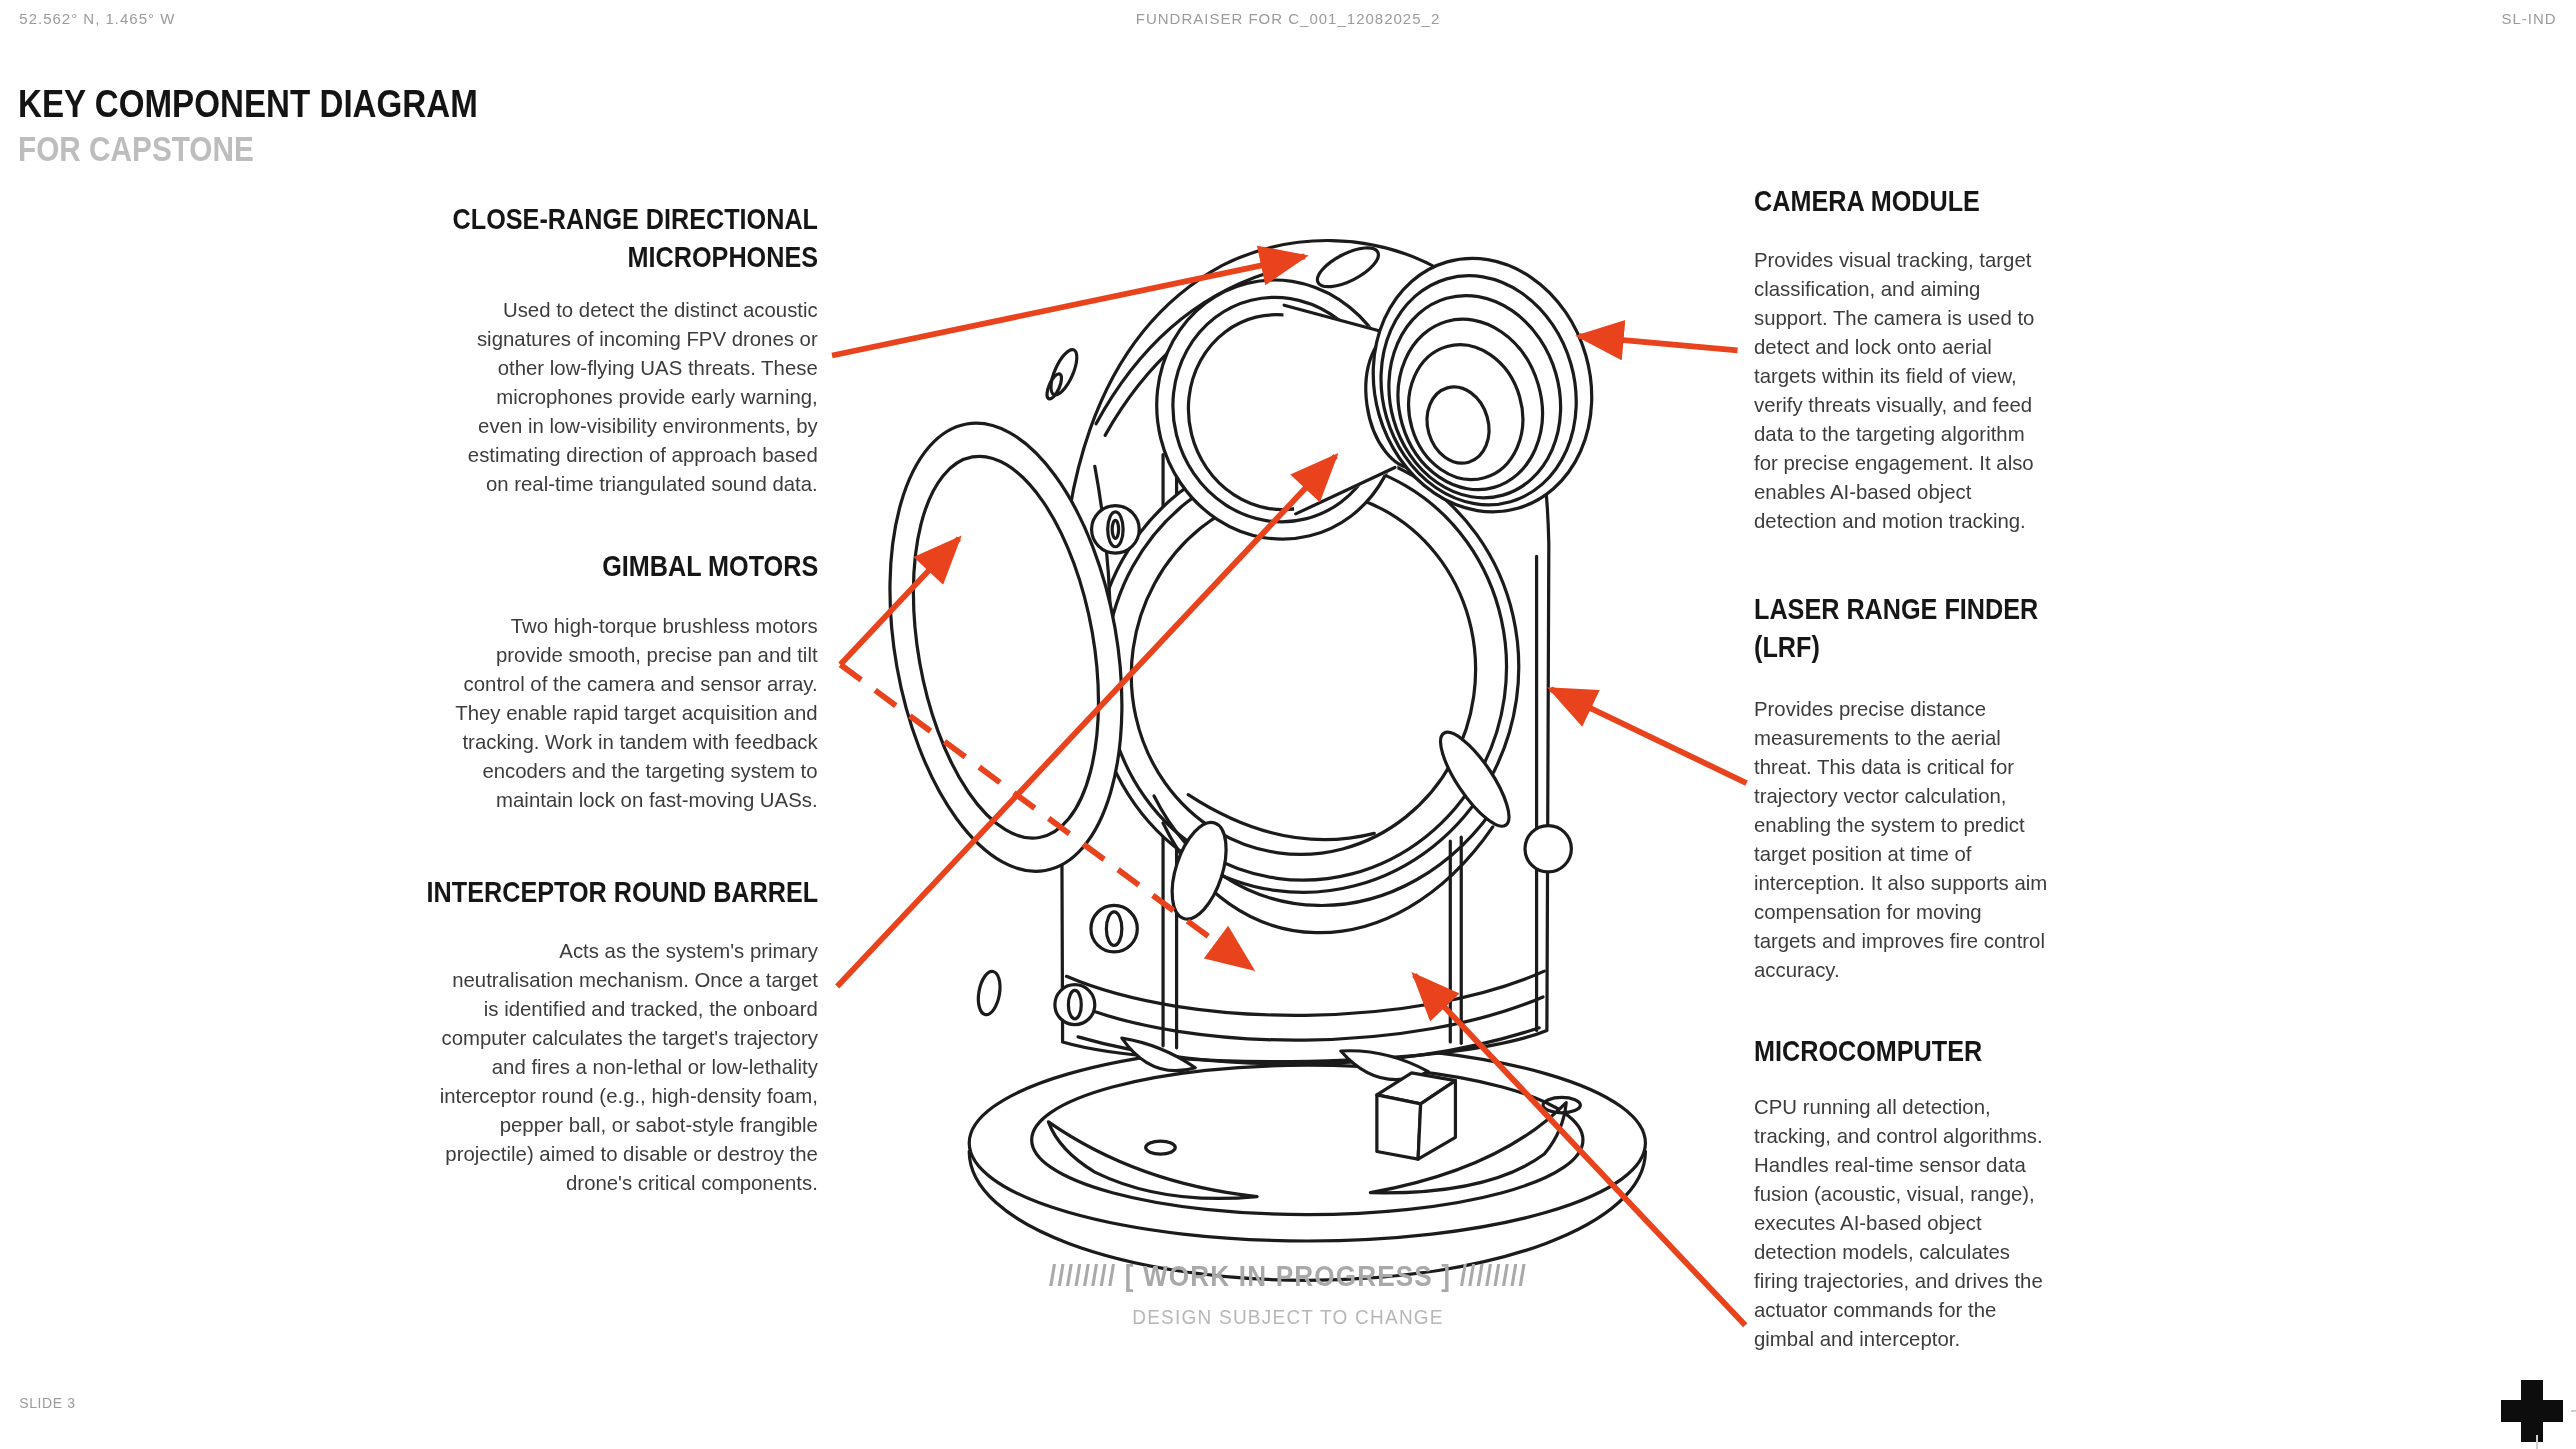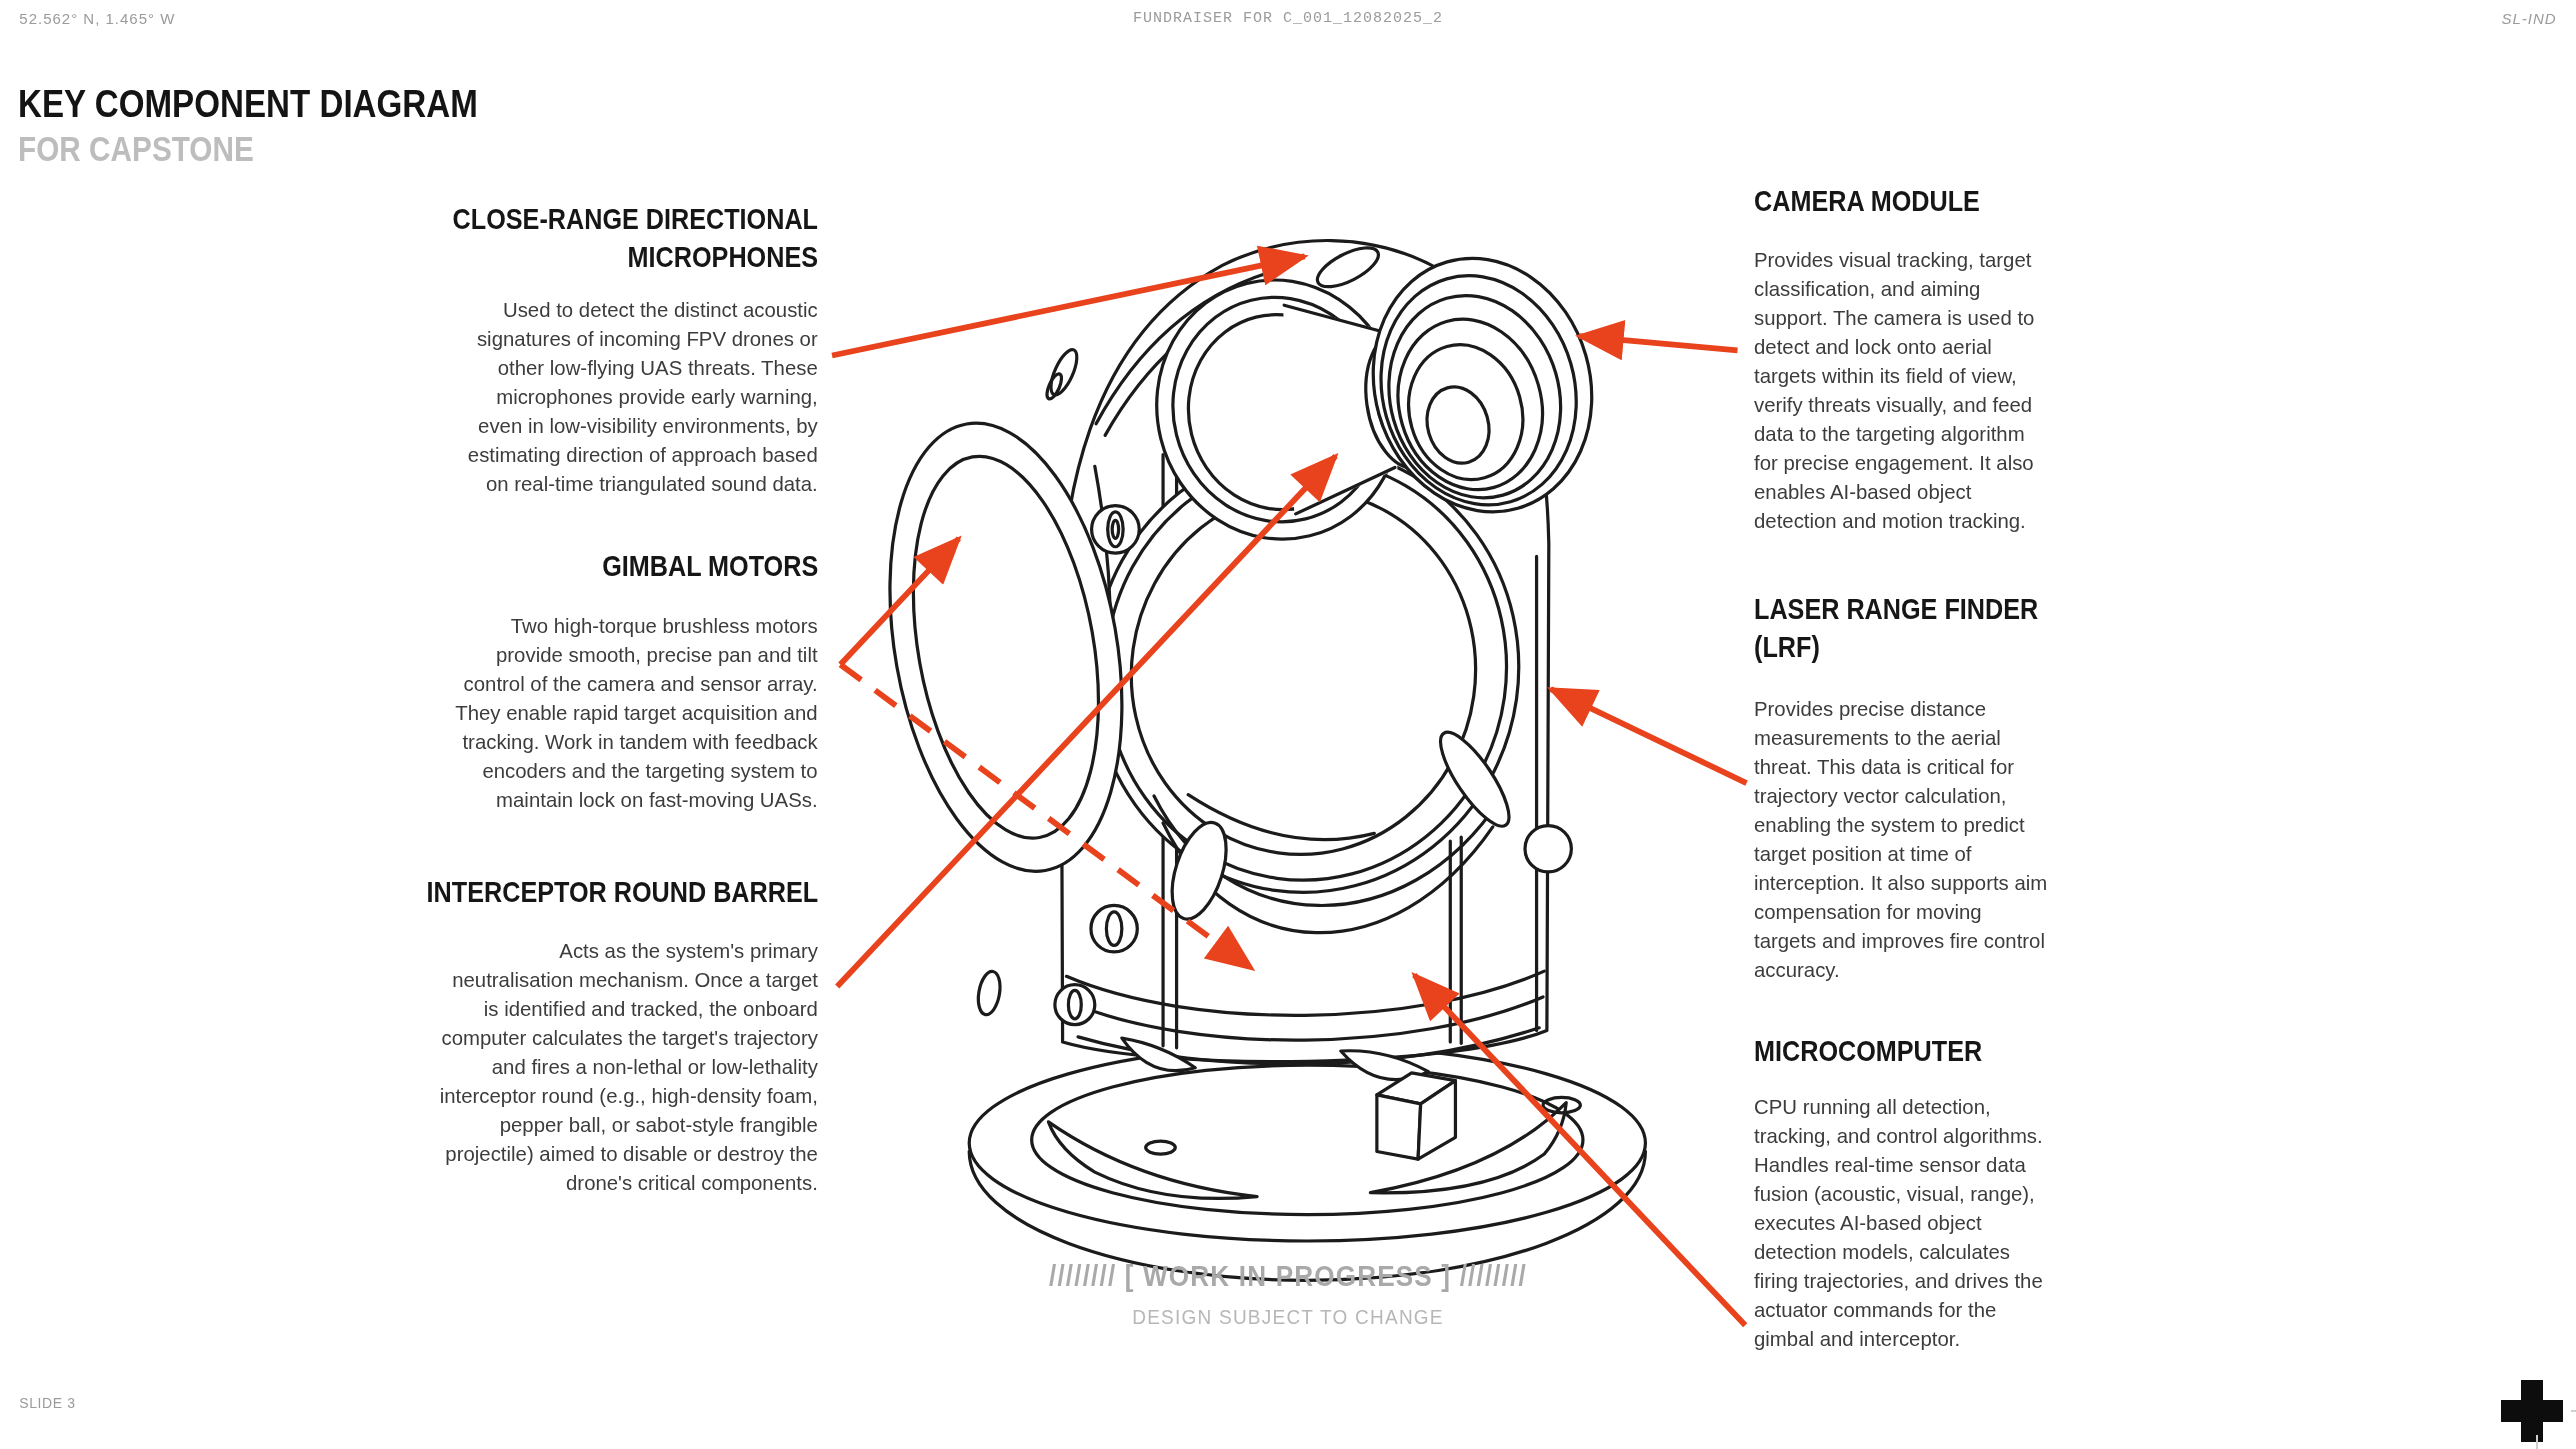--- a/index.html
+++ b/index.html
@@ -30,22 +30,22 @@
   .plus-h{position:absolute;left:0;top:20px;width:62px;height:22px;background:#0d0d0d;}
   .tick-h{position:absolute;left:2571px;top:1410px;width:32px;height:1.9px;background:#cfcfcf;}
   .tick-v{position:absolute;left:2536px;top:1435px;width:1.9px;height:19.3px;background:#cfcfcf;}
 </style>
 </head>
 <body>
 
 <div class="page">
 
   <div class="abs hdr" style="left:19.3px;top:10.3px;">52.562° N, 1.465° W</div>
-  <div class="abs hdr" style="left:1288px;top:10.3px;transform:translateX(-50%);font-family:Liberation Mono, monospace;">FUNDRAISER FOR C_001_12082025_2</div>
-  <div class="abs hdr" style="right:19.3px;top:10.3px;font-style:italic;">SL-IND</div>
+  <div class="abs hdr" style="left:1288px;top:10.3px;transform:translateX(-50%);">FUNDRAISER FOR C_001_12082025_2</div>
+  <div class="abs hdr" style="right:19.3px;top:10.3px;">SL-IND</div>
 
   <div class="abs title-main" style="left:18px;top:82px;">KEY COMPONENT DIAGRAM</div>
   <div class="abs title-sub" style="left:18px;top:129px;">FOR CAPSTONE</div>
 
   <div class="abs h-left" style="right:1758px;top:200px;">CLOSE-RANGE DIRECTIONAL
 MICROPHONES</div>
   <div class="abs p-left" style="right:1758px;top:295px;">Used to detect the distinct acoustic
 signatures of incoming FPV drones or
 other low-flying UAS threats. These
 microphones provide early warning,

